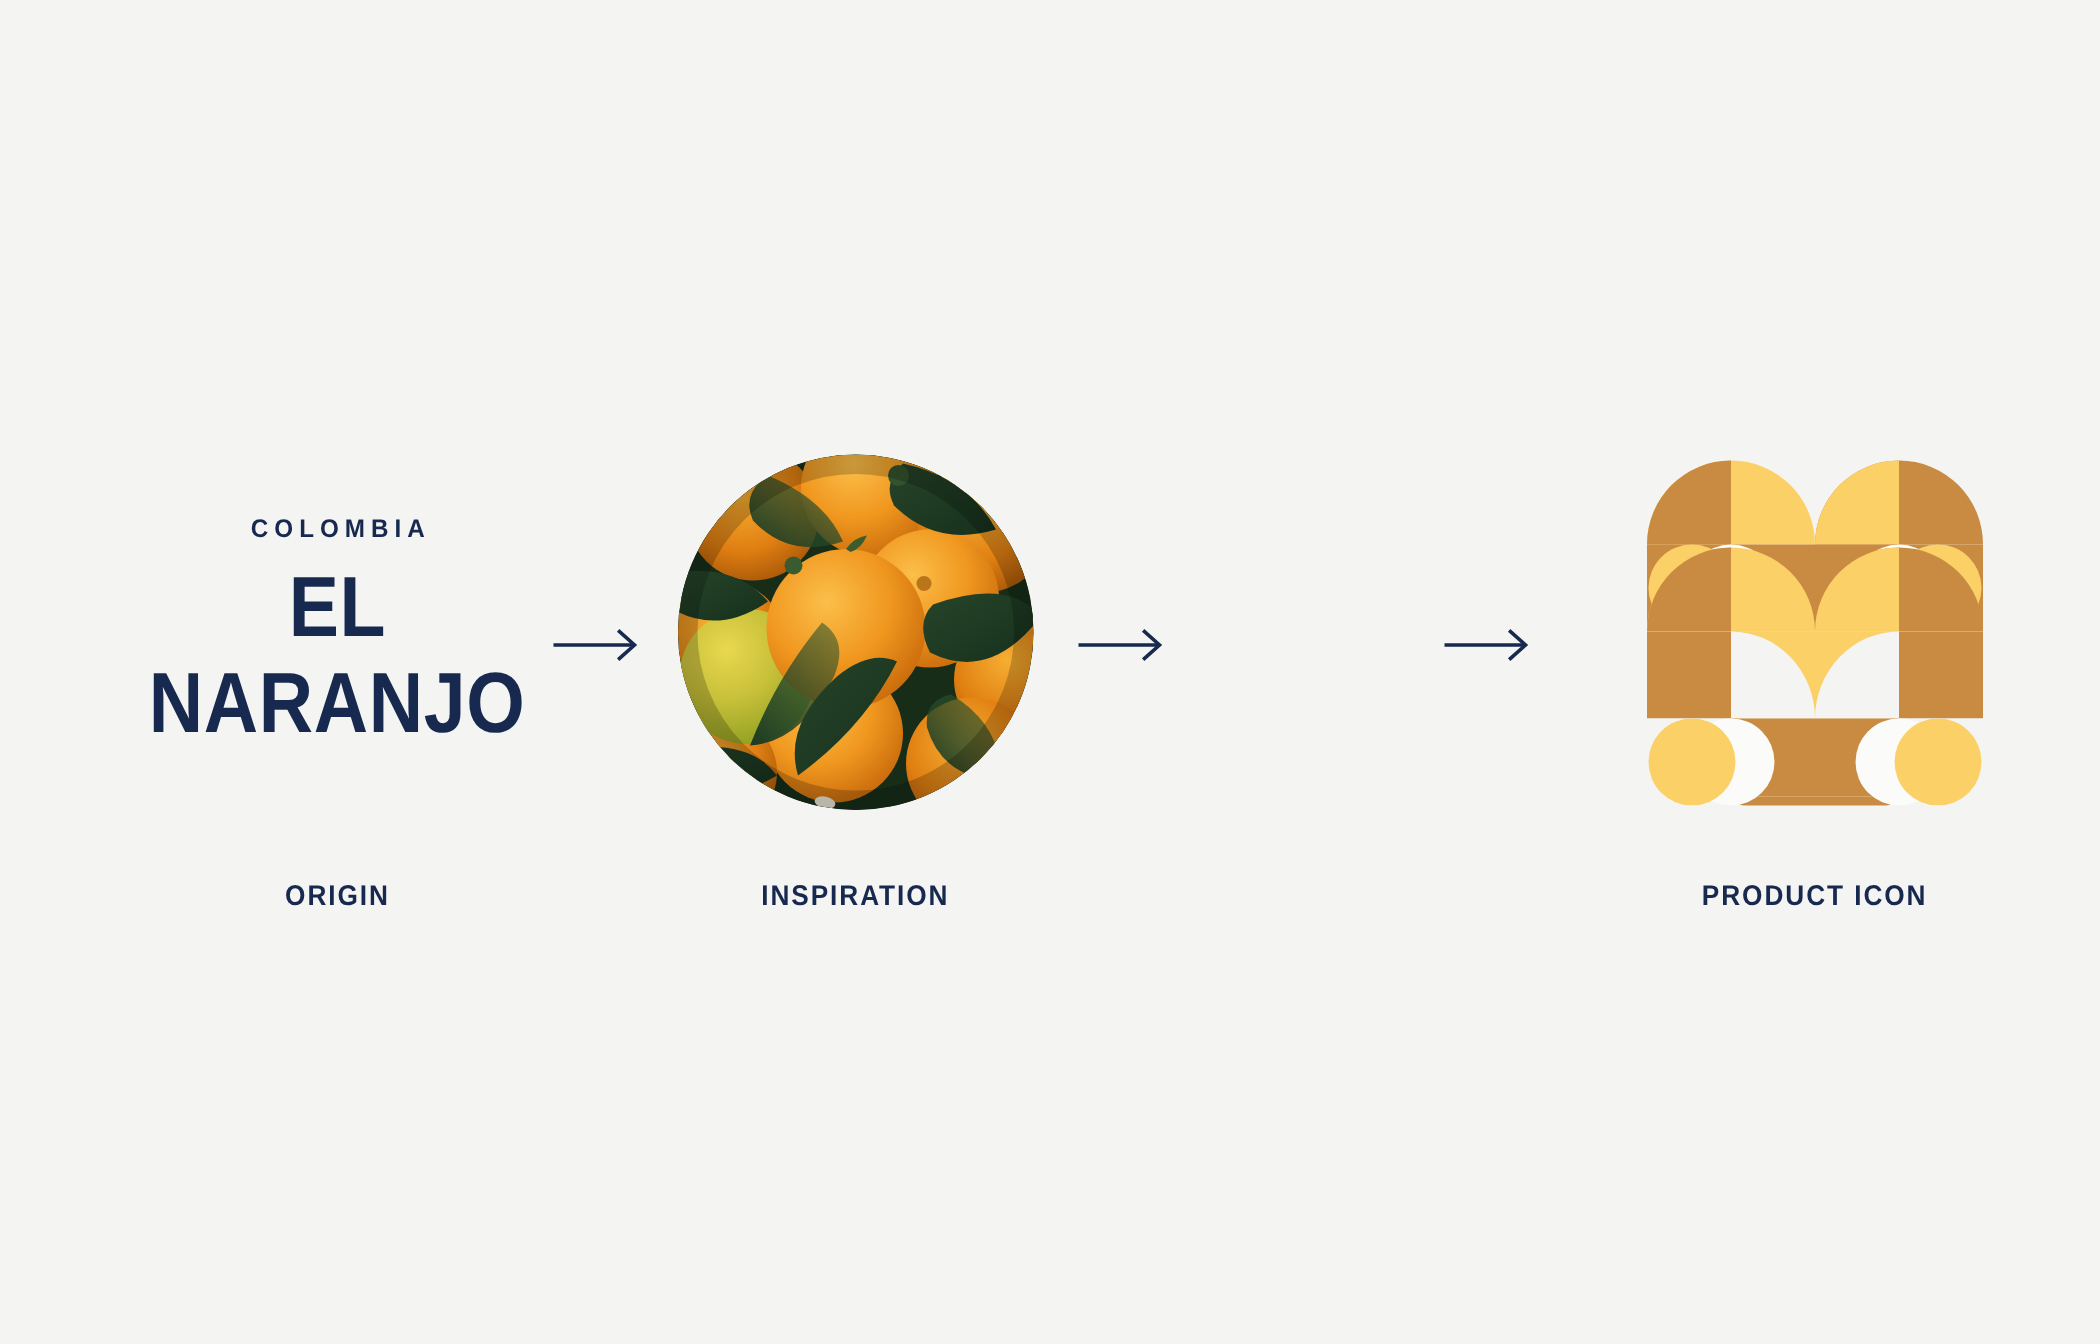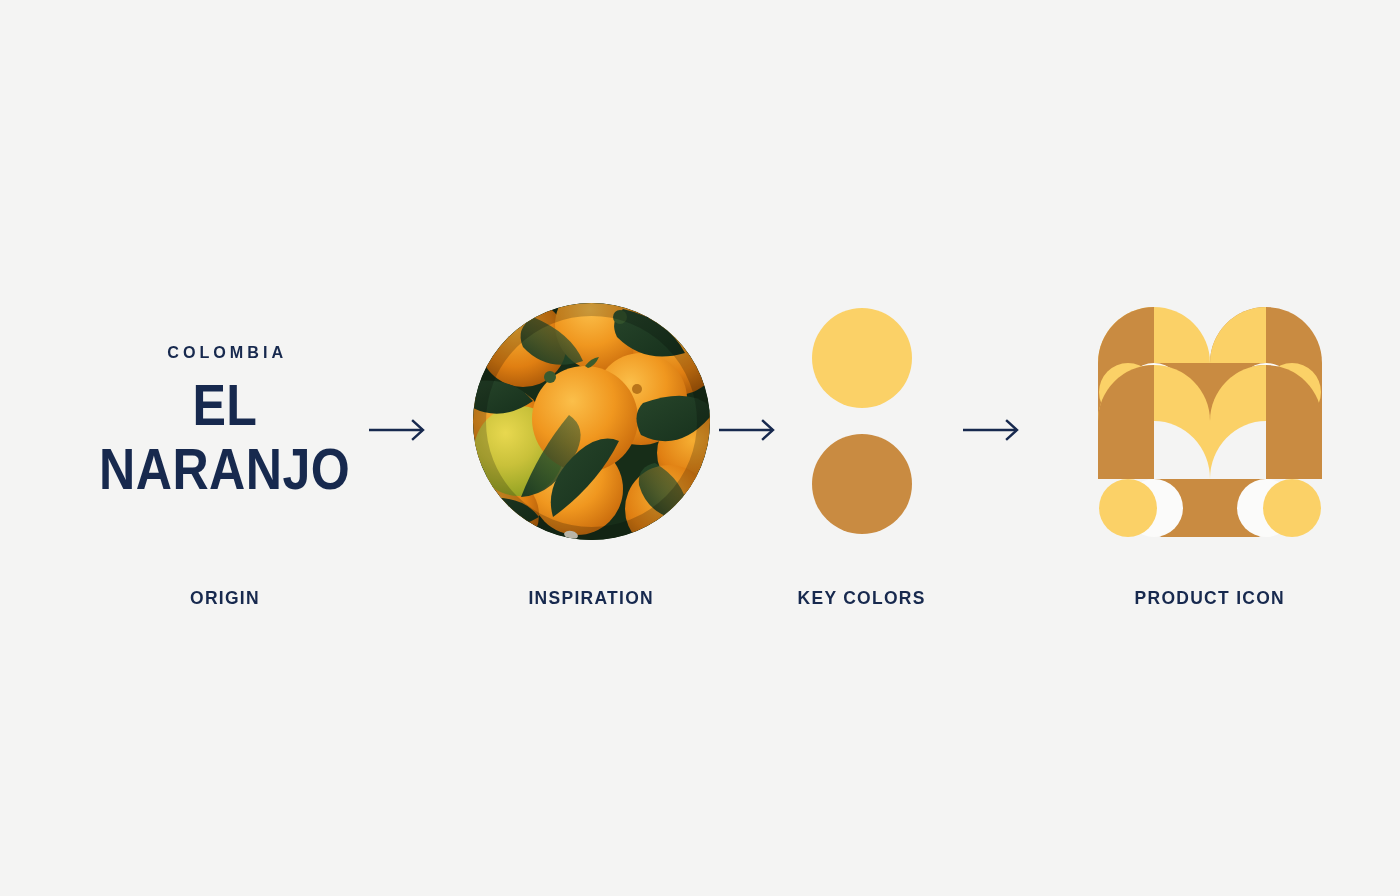--- a/index.html
+++ b/index.html
@@ -79,21 +79,21 @@
     position: absolute;
     width: 62px;
     height: 24px;
     top: 418px;
   }
   #arrow-1 { left: 368px; }
   #arrow-2 { left: 718px; }
   #arrow-3 { left: 962px; }
 
   
-  #step-inspiration { left: 466px; top: 296px; width: 250px; }
+  #step-inspiration { left: 445px; top: 296px; width: 250px; }
   .photo-circle {
     position: relative;
     width: 237px;
     height: 237px;
     border-radius: 50%;
     overflow: hidden;
     background: #1d3319;
   }
   .photo-circle svg { display: block; }
 
@@ -211,29 +211,20 @@
     <div class="step-label">INSPIRATION</div>
   </div>
 
   <div class="arrow" id="arrow-2">
     <svg viewBox="0 0 62 24" width="62" height="24" aria-hidden="true">
       <line x1="1" y1="12" x2="55" y2="12" stroke="#17294e" stroke-width="2.4"></line>
       <polyline points="45,3 55,12 45,21" fill="none" stroke="#17294e" stroke-width="2.4" stroke-linecap="square" stroke-linejoin="miter"></polyline>
     </svg>
   </div>
 
-  <div class="step" id="step-colors">
-    <div class="step-visual">
-      <div class="swatch-stack">
-        <div class="swatch" id="swatch-light" style="background: rgb(251, 209, 103);"></div>
-        <div class="swatch" id="swatch-dark" style="background: rgb(201, 139, 65);"></div>
-      </div>
-    </div>
-    <div class="step-label">KEY COLORS</div>
-  </div>
 
   <div class="arrow" id="arrow-3">
     <svg viewBox="0 0 62 24" width="62" height="24" aria-hidden="true">
       <line x1="1" y1="12" x2="55" y2="12" stroke="#17294e" stroke-width="2.4"></line>
       <polyline points="45,3 55,12 45,21" fill="none" stroke="#17294e" stroke-width="2.4" stroke-linecap="square" stroke-linejoin="miter"></polyline>
     </svg>
   </div>
 
   <div class="step" id="step-icon">
     <div class="step-visual">

